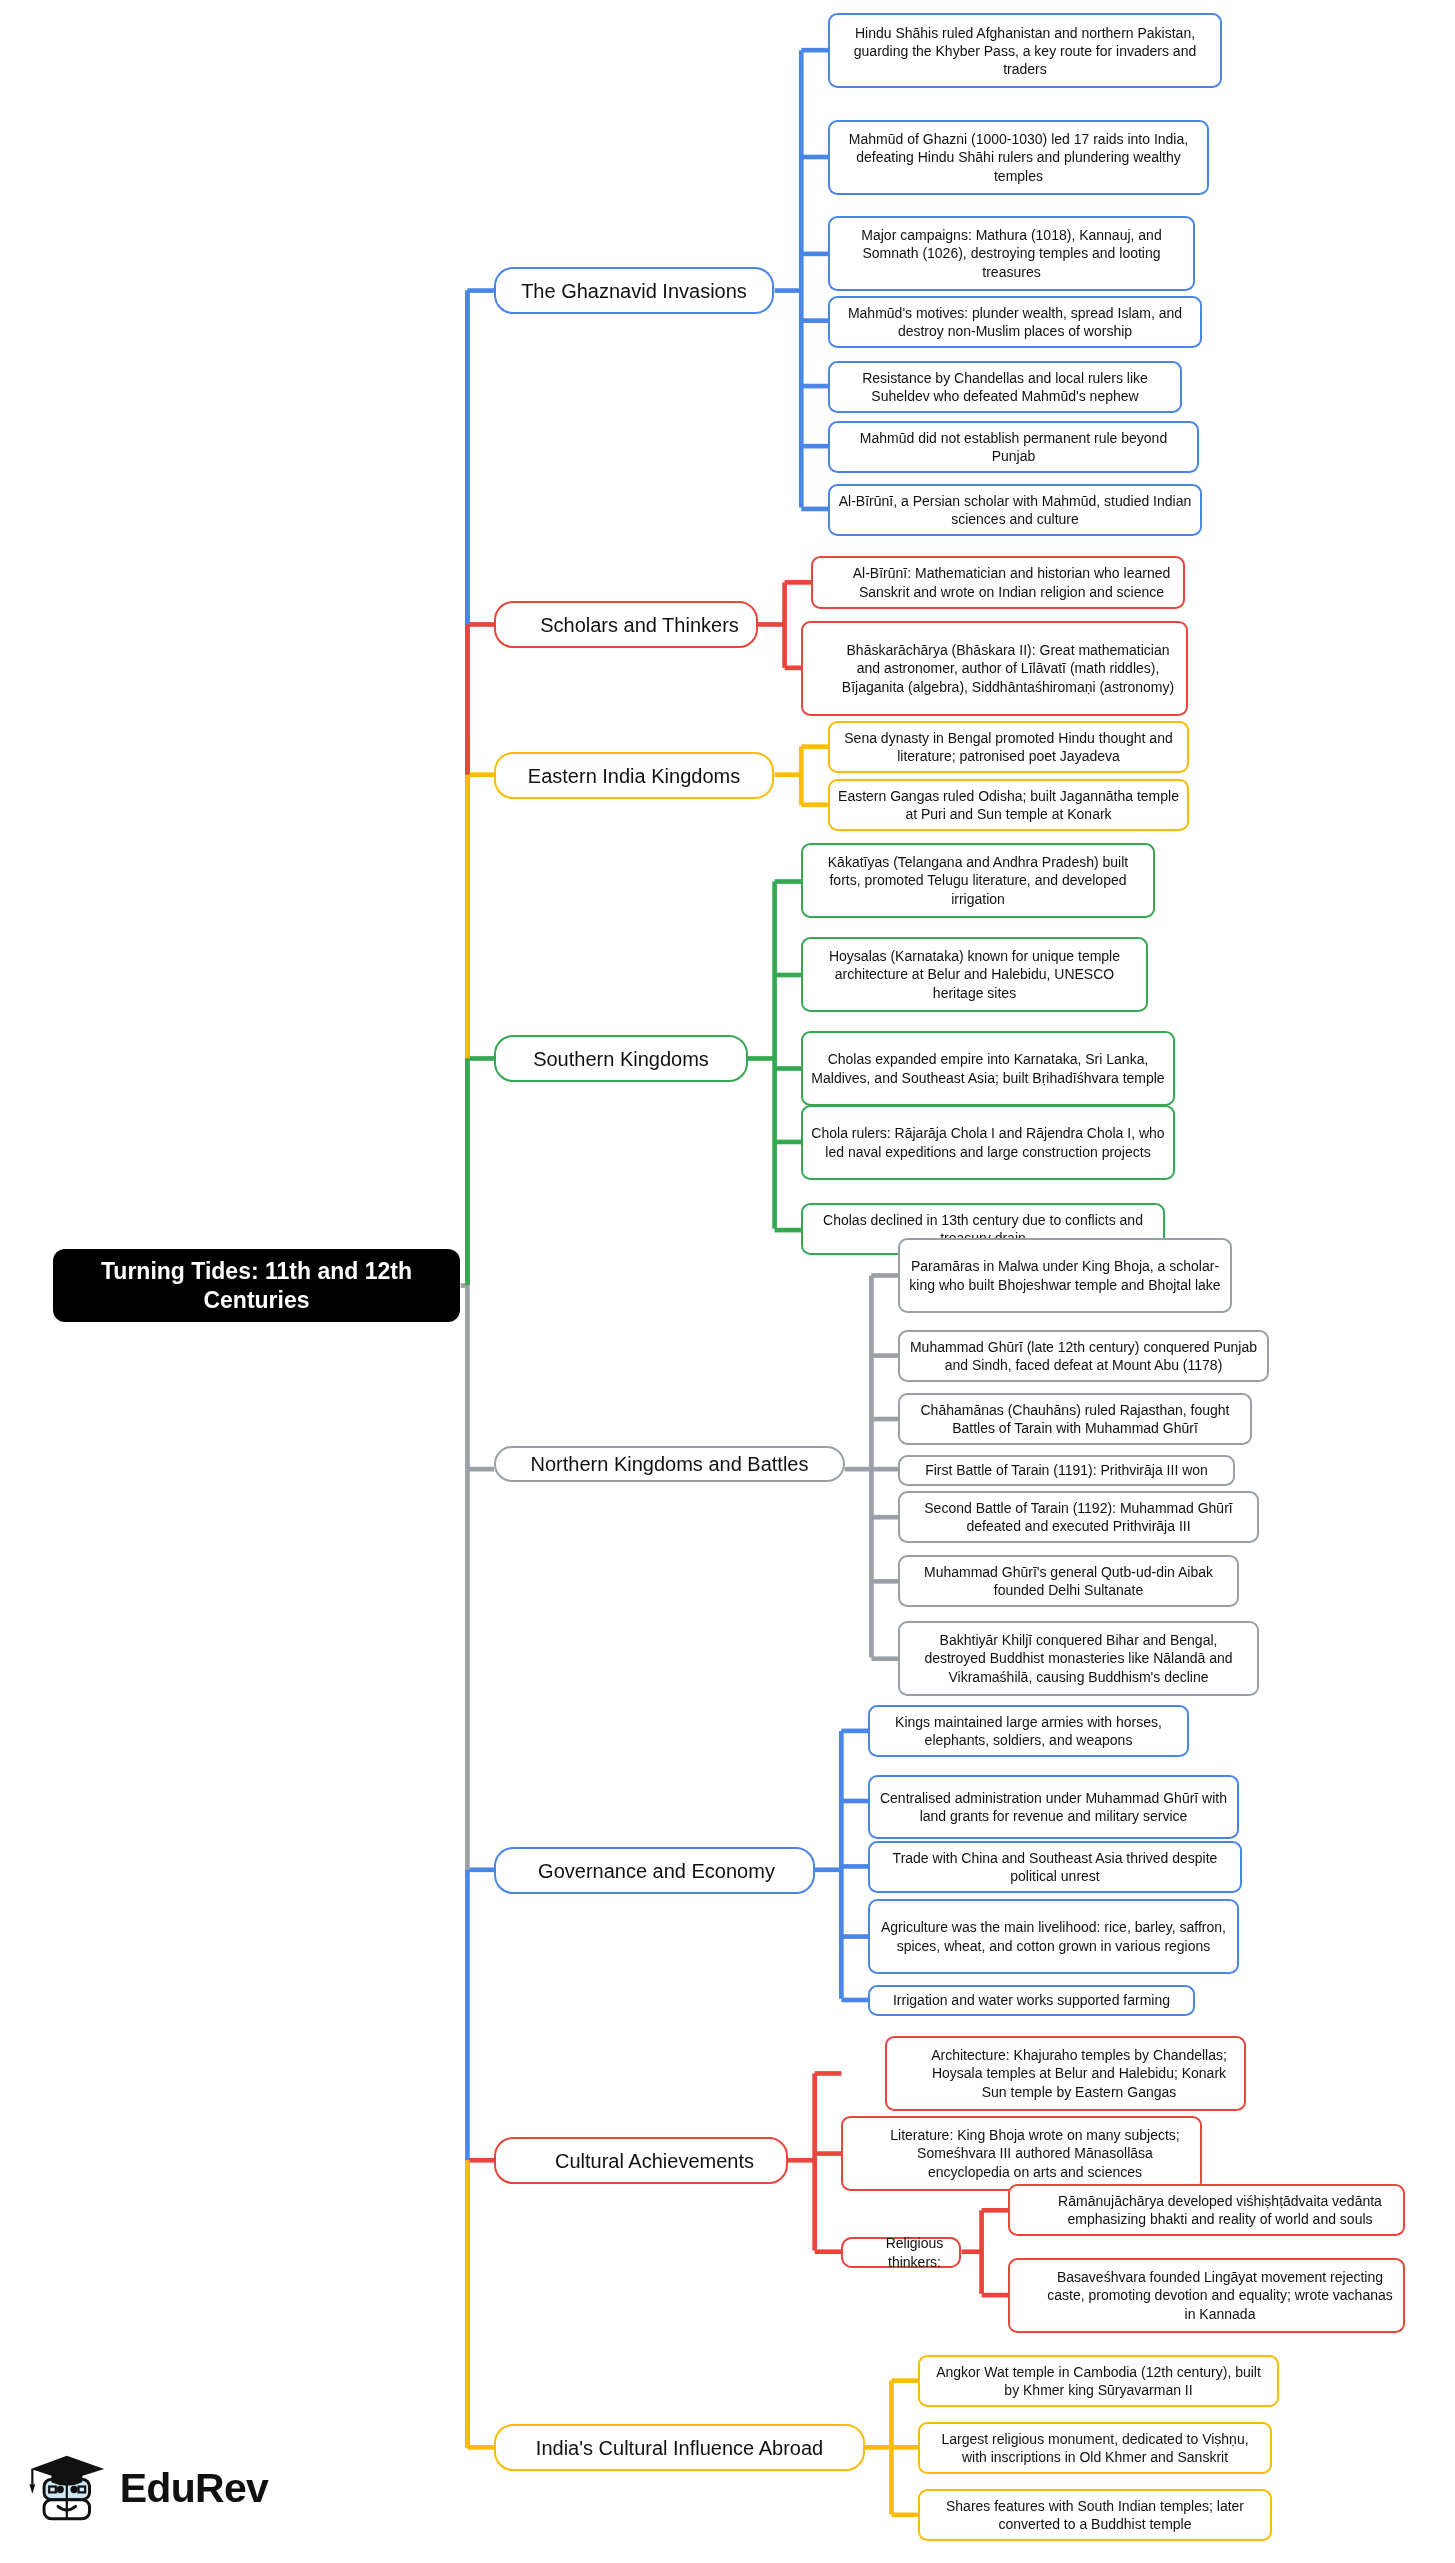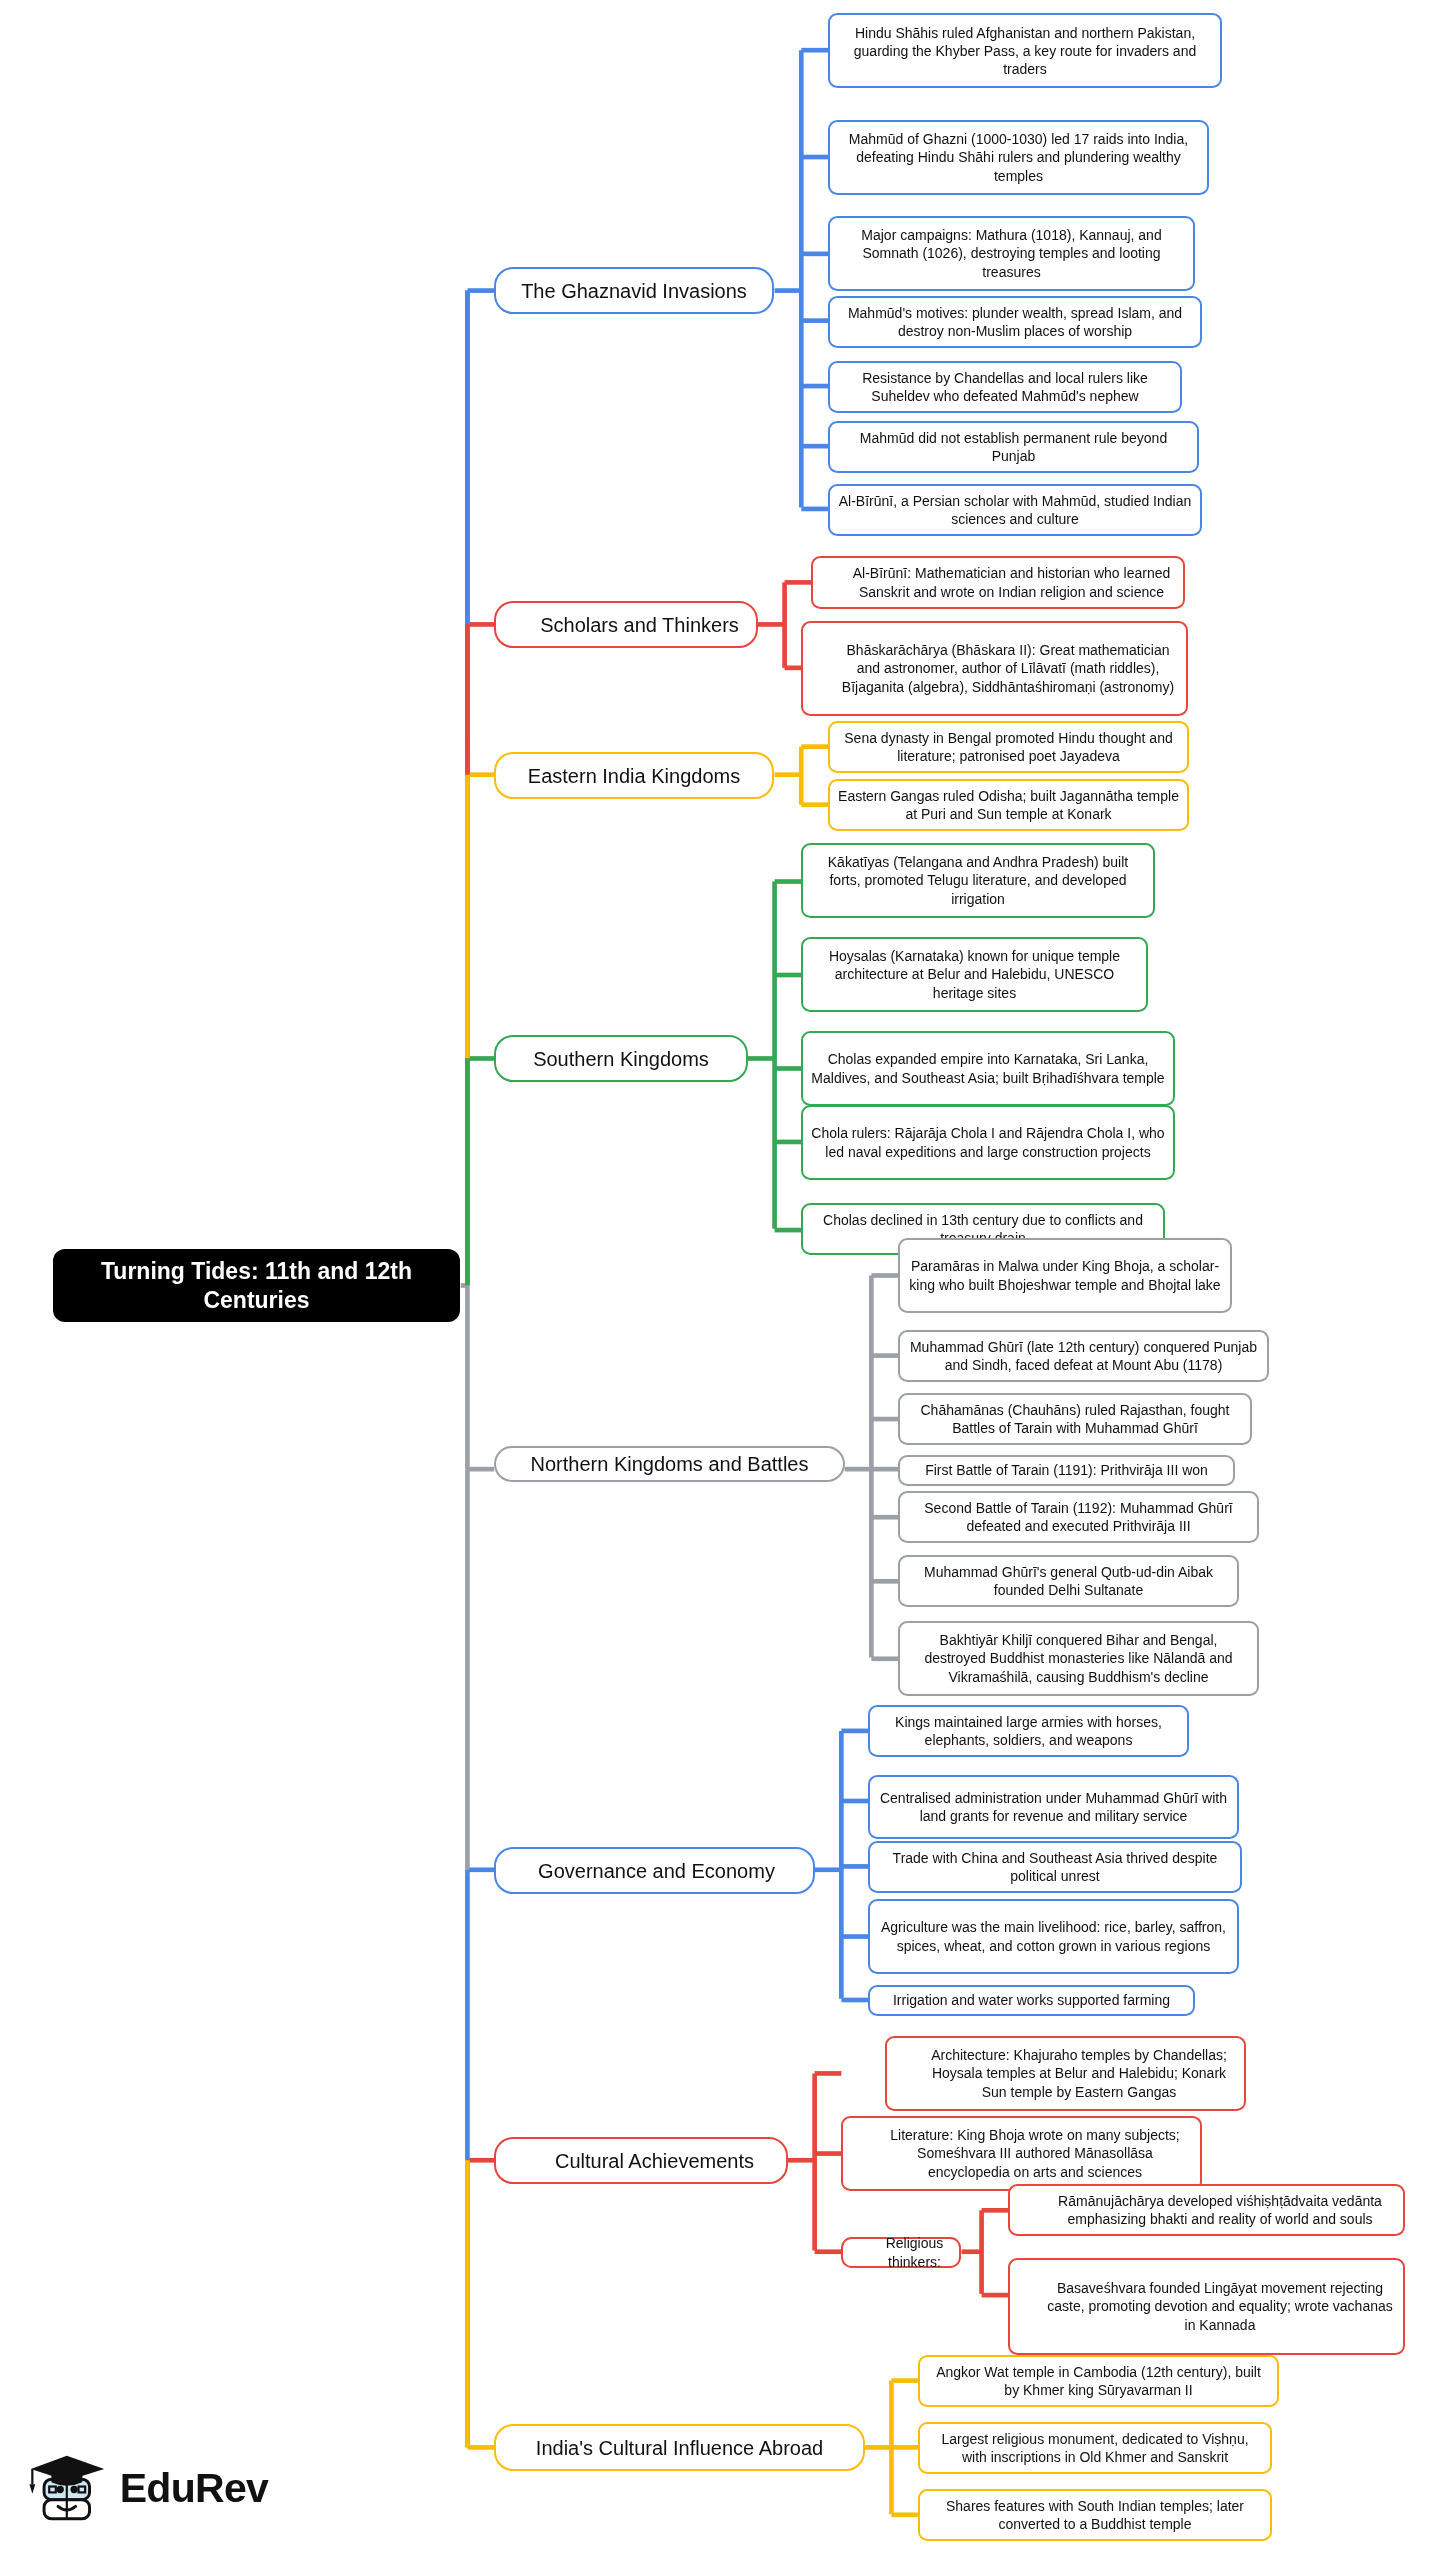--- a/index.html
+++ b/index.html
@@ -268,21 +268,21 @@
   <div class="node leaf c-blue" style="left:868px; top:1899px; width:371px; height:75px;">Agriculture was the main livelihood: rice, barley, saffron, spices, wheat, and cotton grown in various regions</div>
   <div class="node leaf c-blue" style="left:868px; top:1985px; width:327px; height:31px;">Irrigation and water works supported farming</div>
 
   <div class="node branch c-red" style="left:494px; top:2137px; width:294px; height:47px;">Cultural Achievements</div>
 
   <div class="node leaf c-red" style="left:841px; top:2036px; width:361px; height:75px;margin-left:44px;">Architecture: Khajuraho temples by Chandellas; Hoysala temples at Belur and Halebidu; Konark Sun temple by Eastern Gangas</div>
   <div class="node leaf c-red" style="left:841px; top:2116px; width:361px; height:75px;">Literature: King Bhoja wrote on many subjects; Someśhvara III authored Mānasollāsa encyclopedia on arts and sciences</div>
   <div class="node subbranch c-red" style="left:841px; top:2237px; width:120px; height:31px;">Religious thinkers:</div>
 
   <div class="node leaf c-red" style="left:1008px; top:2184px; width:397px; height:52px;">Rāmānujāchārya developed viśhiṣhṭādvaita vedānta emphasizing bhakti and reality of world and souls</div>
-  <div class="node leaf c-red" style="left:1008px; top:2258px; width:397px; height:97px;">Basaveśhvara founded Lingāyat movement rejecting caste, promoting devotion and equality; wrote vachanas in Kannada</div>
+  <div class="node leaf c-red" style="left:1008px; top:2258px; width:397px; height:75px;">Basaveśhvara founded Lingāyat movement rejecting caste, promoting devotion and equality; wrote vachanas in Kannada</div>
 
   <div class="node branch c-amber" style="left:494px; top:2424px; width:371px; height:47px;">India's Cultural Influence Abroad</div>
 
   <div class="node leaf c-amber" style="left:918px; top:2355px; width:361px; height:52px;">Angkor Wat temple in Cambodia (12th century), built by Khmer king Sūryavarman II</div>
   <div class="node leaf c-amber" style="left:918px; top:2422px; width:354px; height:52px;">Largest religious monument, dedicated to Viṣhṇu, with inscriptions in Old Khmer and Sanskrit</div>
   <div class="node leaf c-amber" style="left:918px; top:2489px; width:354px; height:52px;">Shares features with South Indian temples; later converted to a Buddhist temple</div>
 
   <div id="logo">
     <svg class="mark" viewBox="0 0 120 120" xmlns="http://www.w3.org/2000/svg">
 

